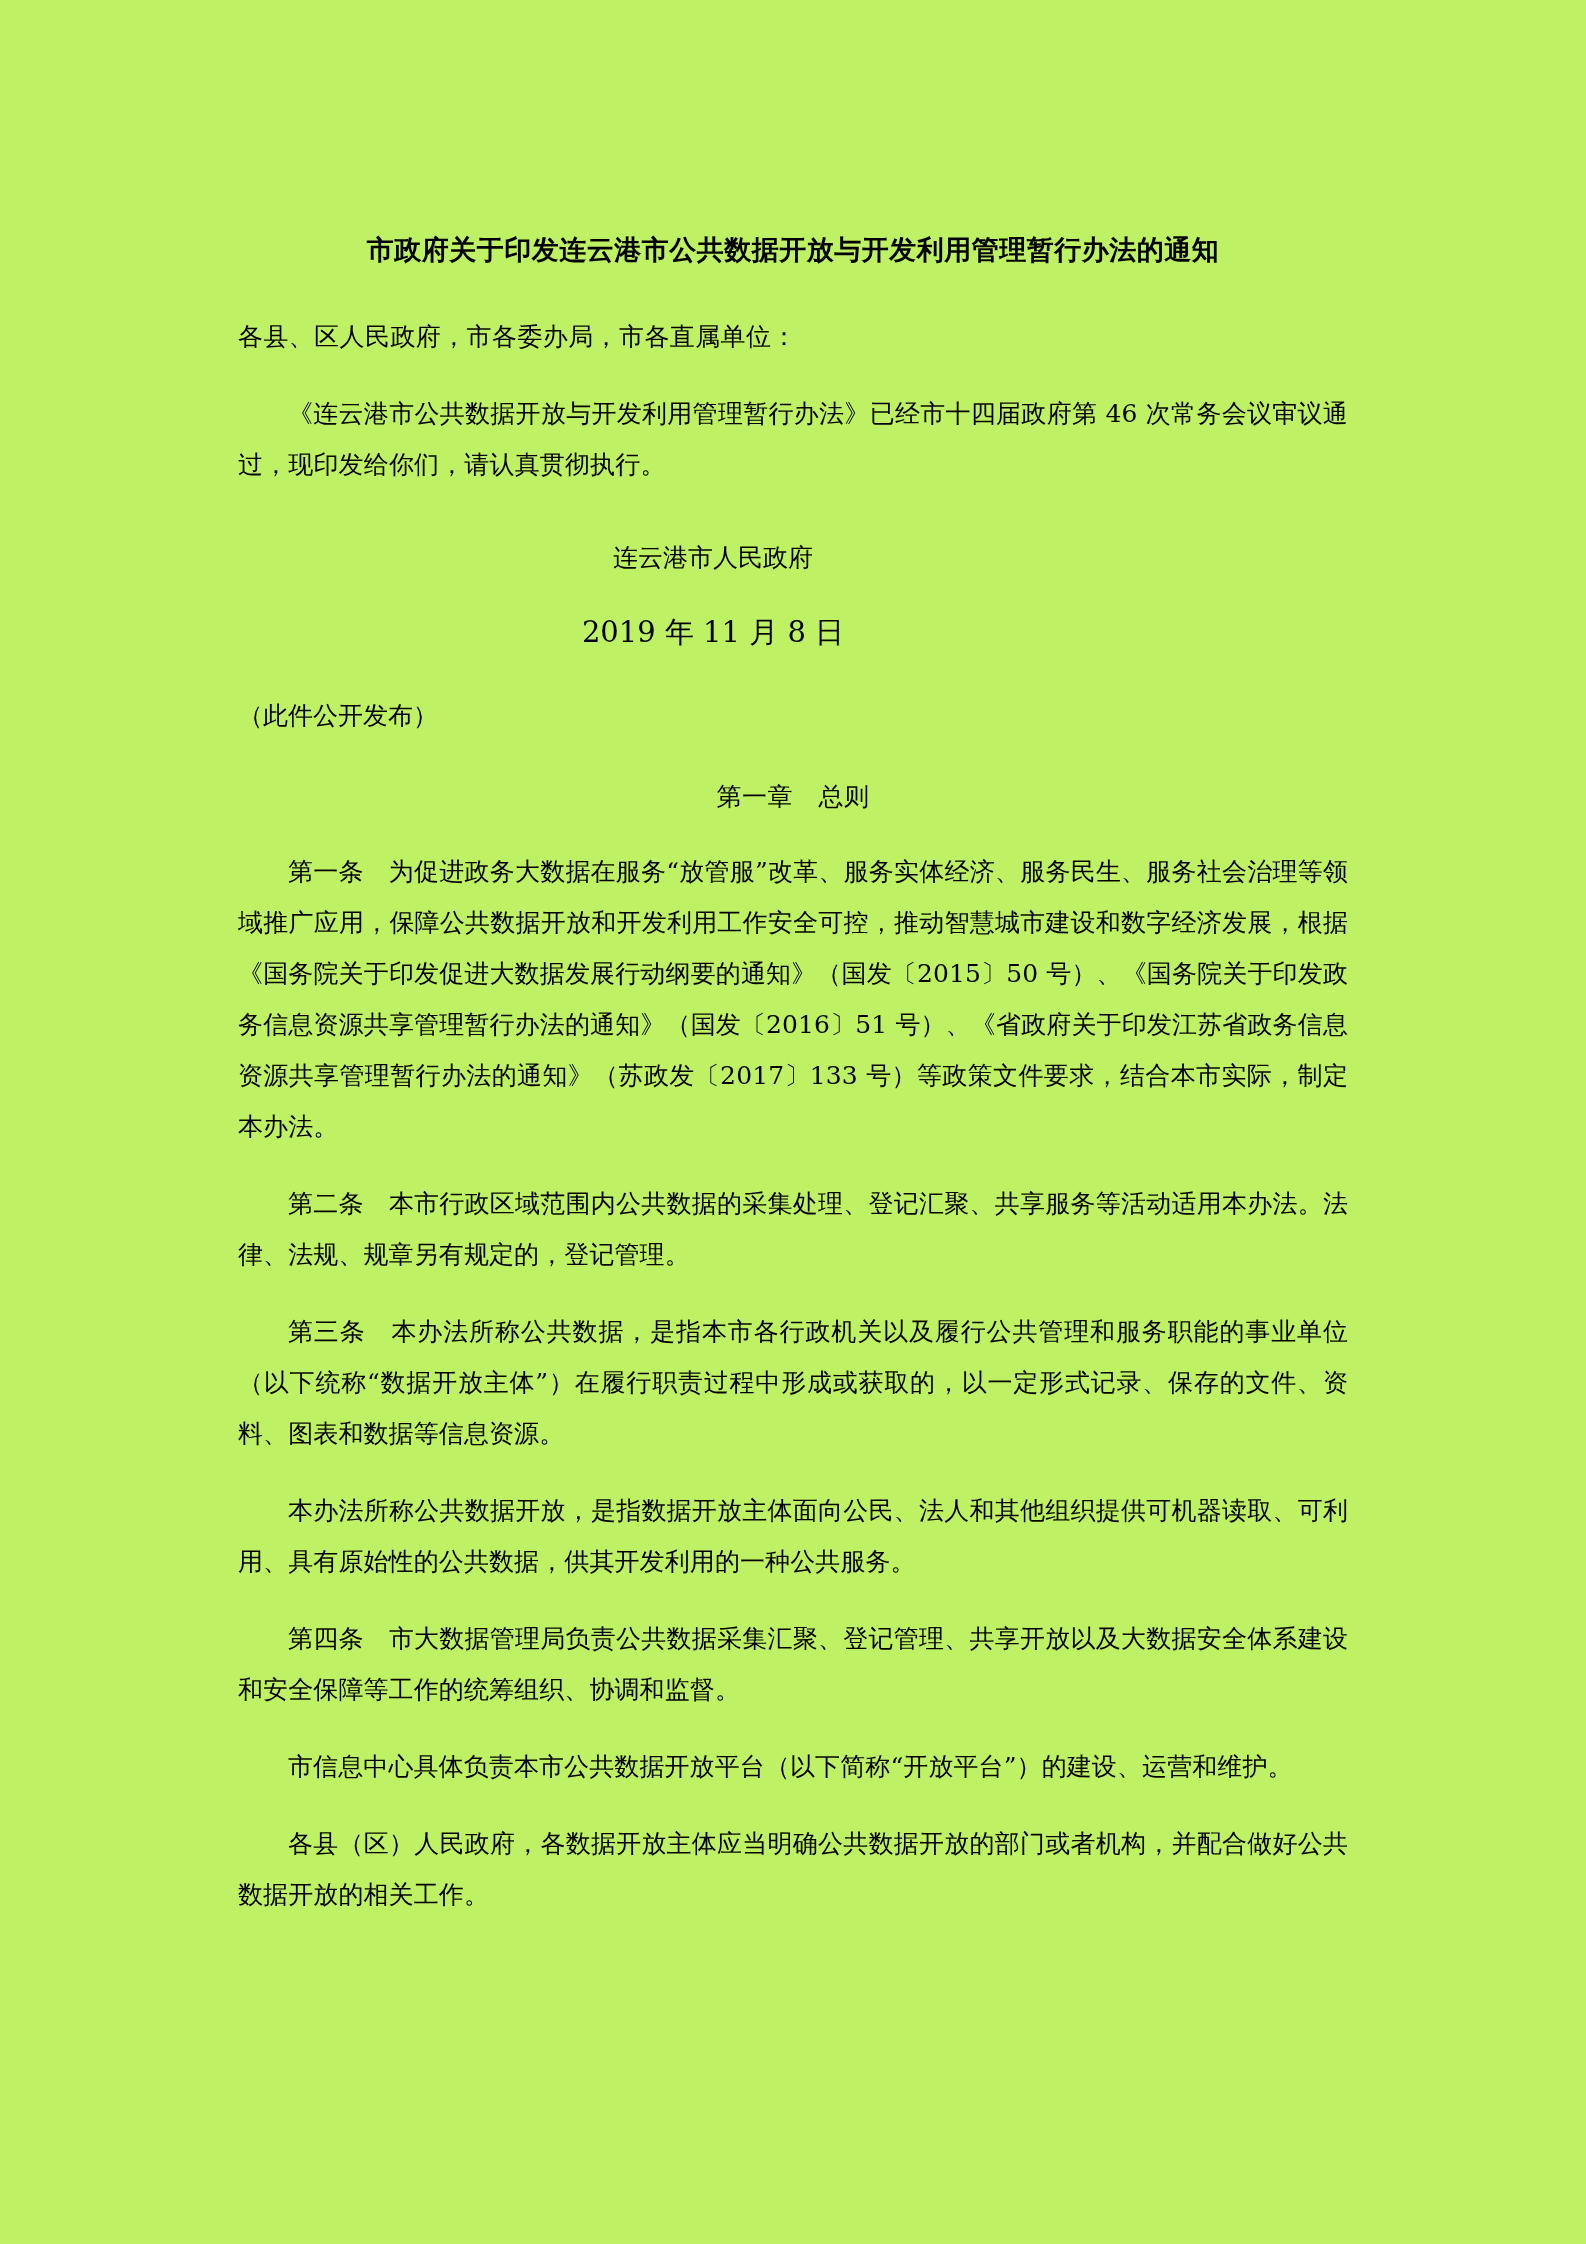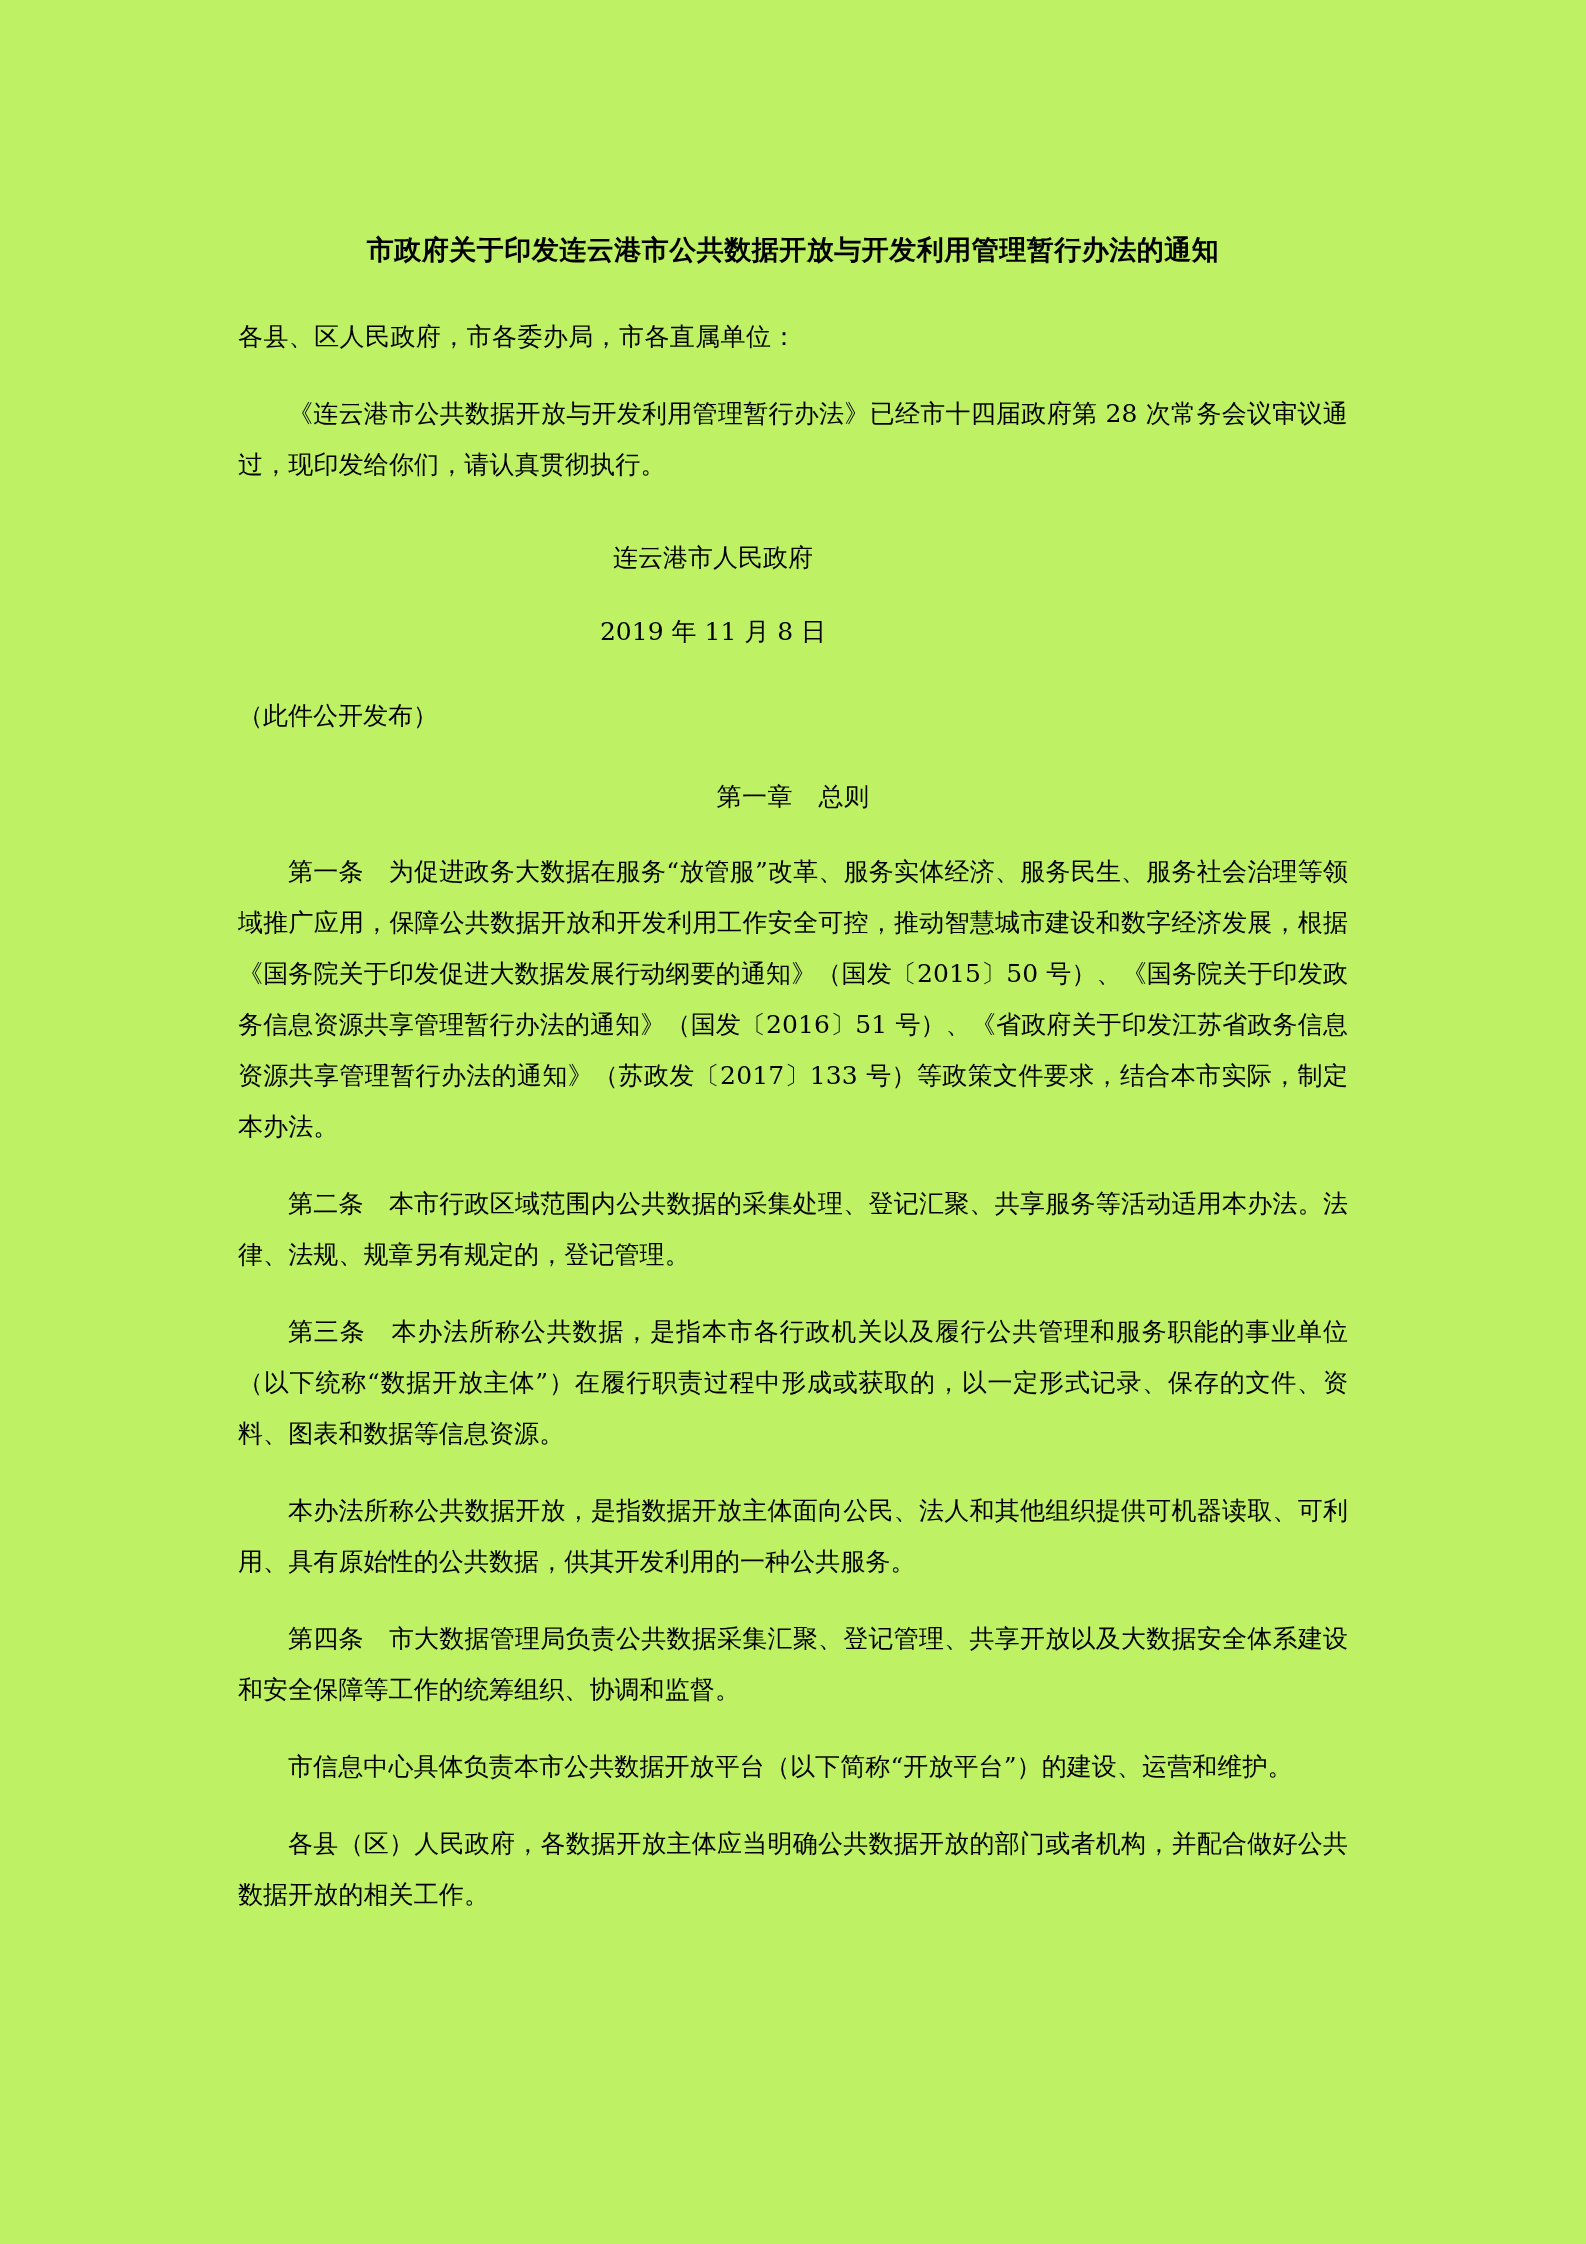--- a/index.html
+++ b/index.html
@@ -65,21 +65,21 @@
     margin: 0;
     padding-top: 48px;
     font-size: 25px;
     line-height: 40px;
     text-align: center;
     padding-right: 160px;
   }
   .signdate {
     margin: 0;
     padding-top: 34px;
-    font-size: 25px;
+    font-size: 29px;
     line-height: 40px;
     text-align: center;
     padding-right: 160px;
   }
   .publish-note {
     margin: 0;
     padding-top: 44px;
     font-size: 25px;
     line-height: 40px;
   }
@@ -128,21 +128,21 @@
 </head>
 <body>
 
 <div class="page">
   <div class="content">
 
     <h1 class="notice-title">市政府关于印发连云港市公共数据开放与开发利用管理暂行办法的通知</h1>
 
     <p class="salutation">各县、区人民政府，市各委办局，市各直属单位：</p>
 
-    <p class="para indent">《连云港市公共数据开放与开发利用管理暂行办法》已经市十四届政府第 28 次常务会议审议通过，现印发给你们，请认真贯彻执行。</p>
+    <p class="para indent">《连云港市公共数据开放与开发利用管理暂行办法》已经市十四届政府第 46 次常务会议审议通过，现印发给你们，请认真贯彻执行。</p>
 
     <p class="signer">连云港市人民政府</p>
 
     <p class="signdate">2019 年 11 月 8 日</p>
 
     <p class="publish-note">（此件公开发布）</p>
 
 
     <p class="chapter">第一章　总则</p>
 

